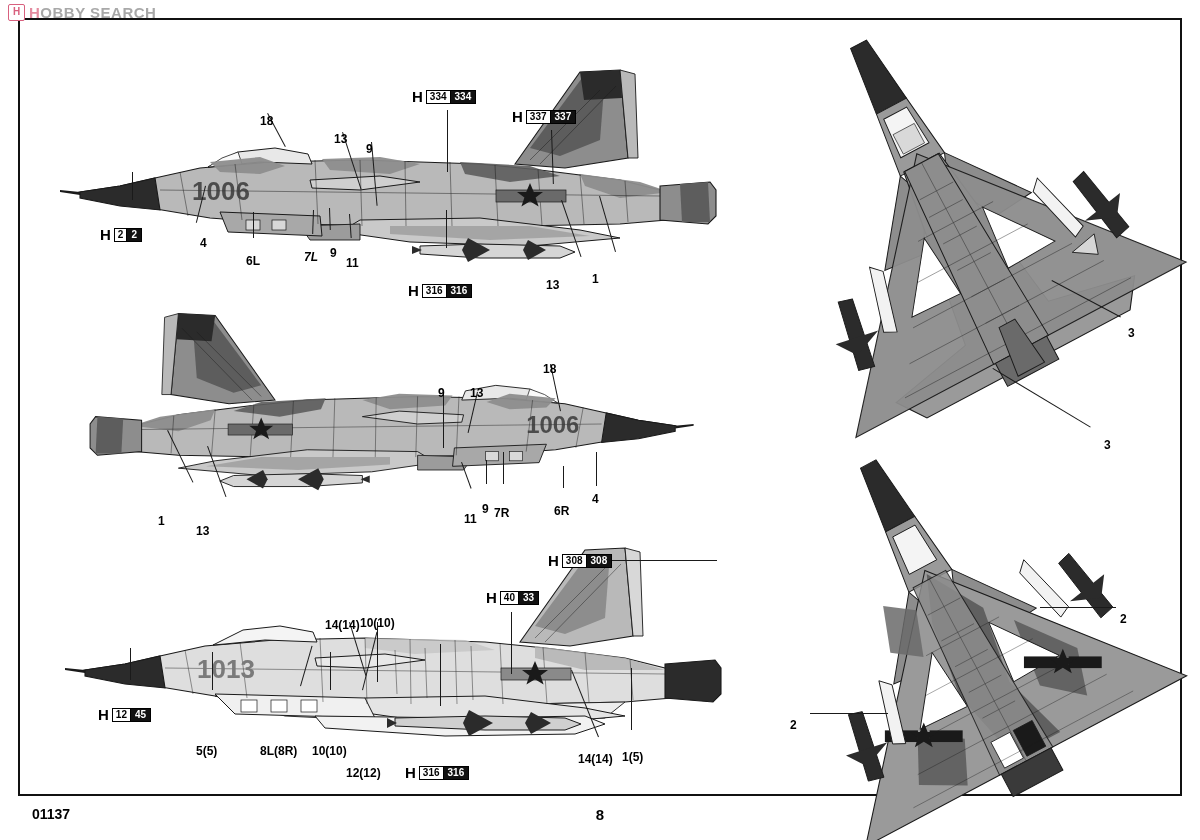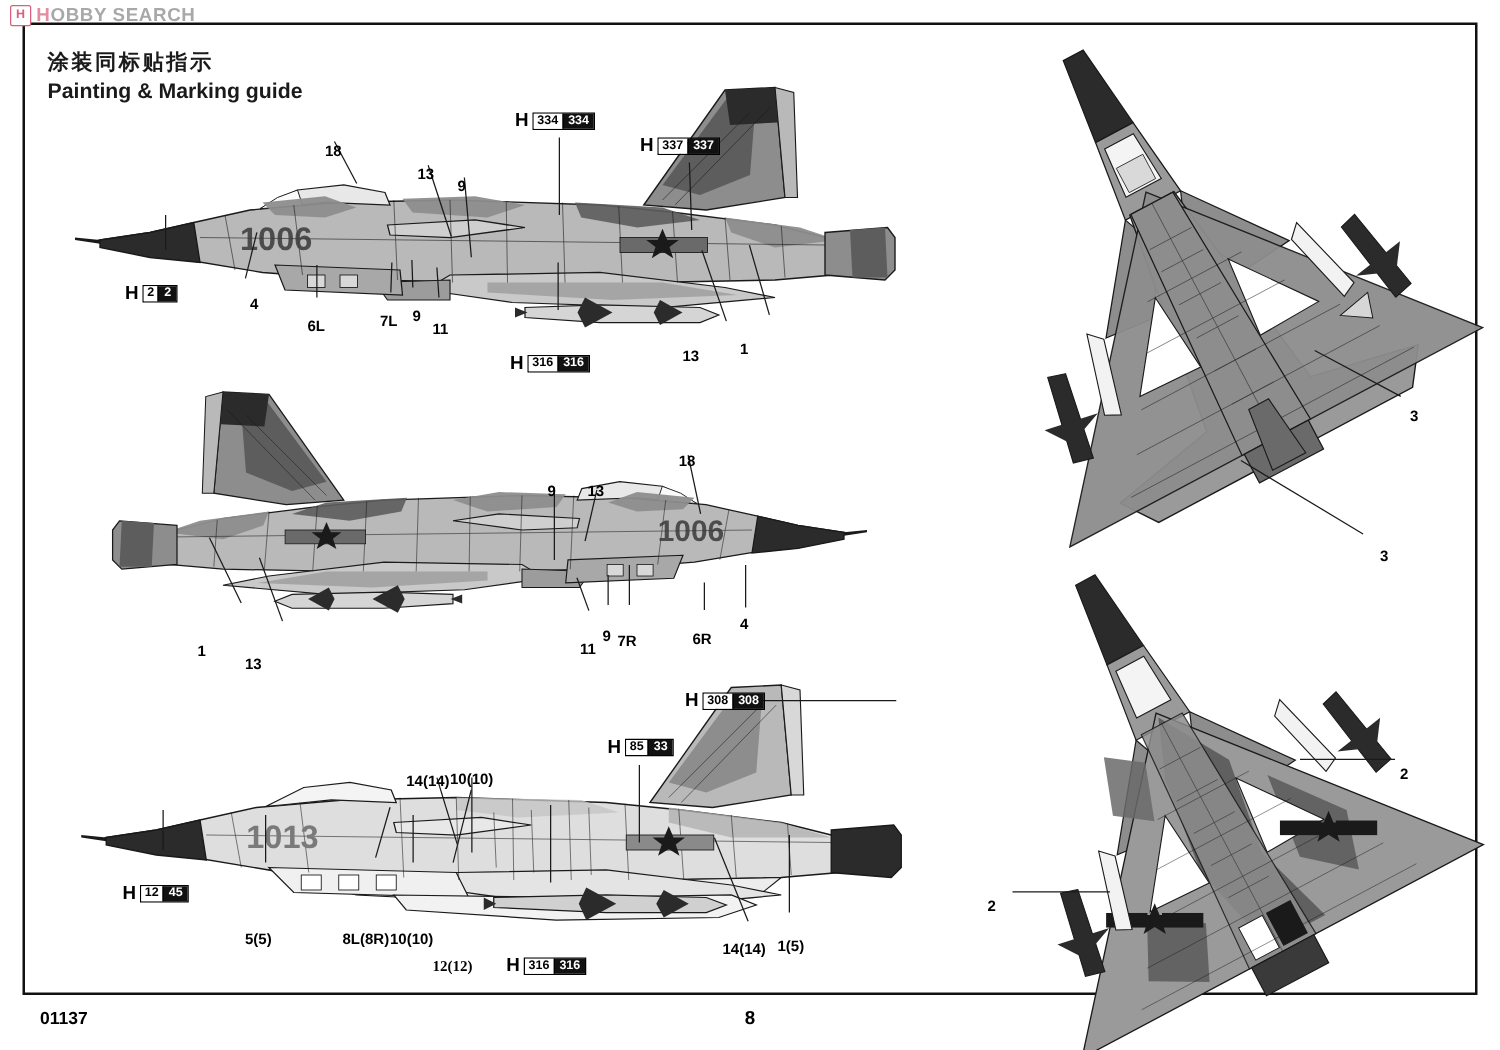--- a/index.html
+++ b/index.html
@@ -68,24 +68,20 @@
 
 <div id="sheet">
 
   <div class="watermark">
     <div class="wm-badge">H</div>
     <div class="wm-text"><span class="pink">H</span><span>OBBY SEARCH</span></div>
   </div>
 
   <div class="frame"></div>
 
-  <div class="title-block">
-    <div class="title-cn">涂装同标贴指示</div>
-    <div class="title-en">Painting &amp; Marking guide</div>
-  </div>
 
   <div class="view" style="left:60px;top:40px;">
     <svg width="660" height="250" viewBox="0 0 660 250">
       <defs>
         <g id="j10side">
 
           <path d="M20,152 L60,146 L95,138 L140,128 L210,122 L300,120 L420,124 L480,130
                    L560,140 L600,150 L630,158 L630,178 L560,184 L460,186 L340,186
                    L230,184 L150,178 L90,168 L40,160 Z" fill="#b9b9b9" stroke="#1a1a1a" stroke-width="1.1"></path>
 
@@ -163,21 +159,21 @@
   <div class="lead" style="left:372px;top:142px;width:64px;transform:rotate(85deg);"></div>
   <div class="pn" style="left:366px;top:128px;">9</div>
 
   <div class="lead" style="left:206px;top:186px;width:38px;transform:rotate(104deg);"></div>
   <div class="pn" style="left:200px;top:222px;">4</div>
 
   <div class="lead" style="left:254px;top:212px;width:26px;transform:rotate(90deg);"></div>
   <div class="pn" style="left:246px;top:240px;">6L</div>
 
   <div class="lead" style="left:314px;top:210px;width:24px;transform:rotate(92deg);"></div>
-  <div class="pn" style="left:304px;top:236px;">7L</div>
+  <div class="pn" style="left:304px;top:236px;font-style:italic;">7L</div>
 
   <div class="lead" style="left:330px;top:208px;width:22px;transform:rotate(88deg);"></div>
   <div class="pn" style="left:330px;top:232px;">9</div>
 
   <div class="lead" style="left:350px;top:214px;width:24px;transform:rotate(86deg);"></div>
   <div class="pn" style="left:346px;top:242px;">11</div>
 
   <div class="lead" style="left:562px;top:200px;width:60px;transform:rotate(71deg);"></div>
   <div class="pn" style="left:546px;top:264px;">13</div>
 
@@ -331,21 +327,21 @@
     <span class="box">
       <span class="b1">308</span>
       <span class="b2">308</span>
     </span>
   </div>
 
   <div class="lead" style="left:512px;top:612px;width:62px;transform:rotate(90deg);"></div>
   <div class="chip" style="left:486px;top:589px;">
     <span class="h">H</span>
     <span class="box">
-      <span class="b1">85</span>
+      <span class="b1">40</span>
       <span class="b2">33</span>
     </span>
   </div>
 
   <div class="lead" style="left:130px;top:680px;width:32px;transform:rotate(-90deg);"></div>
   <div class="chip" style="left:98px;top:706px;">
     <span class="h">H</span>
     <span class="box">
       <span class="b1">12</span>
       <span class="b2">45</span>
@@ -364,27 +360,27 @@
   <div class="lead" style="left:350px;top:622px;width:56px;transform:rotate(73deg);"></div>
   <div class="pn" style="left:325px;top:604px;">14(14)</div>
 
   <div class="lead" style="left:378px;top:622px;width:60px;transform:rotate(90deg);"></div>
   <div class="pn" style="left:360px;top:602px;">10(10)</div>
 
   <div class="lead" style="left:212px;top:690px;width:38px;transform:rotate(-90deg);"></div>
   <div class="pn" style="left:196px;top:730px;">5(5)</div>
 
   <div class="lead" style="left:300px;top:686px;width:42px;transform:rotate(-74deg);"></div>
-  <div class="pn" style="left:274px;top:730px;">8L(8R)</div>
+  <div class="pn" style="left:260px;top:730px;">8L(8R)</div>
 
   <div class="lead" style="left:330px;top:690px;width:38px;transform:rotate(-90deg);"></div>
   <div class="pn" style="left:312px;top:730px;">10(10)</div>
 
   <div class="lead" style="left:362px;top:690px;width:60px;transform:rotate(-76deg);"></div>
-  <div class="pn" style="left:346px;top:752px;font-family:Liberation Serif, serif;">12(12)</div>
+  <div class="pn" style="left:346px;top:752px;">12(12)</div>
 
   <div class="lead" style="left:572px;top:670px;width:72px;transform:rotate(68deg);"></div>
   <div class="pn" style="left:578px;top:738px;">14(14)</div>
 
   <div class="lead" style="left:632px;top:668px;width:62px;transform:rotate(90deg);"></div>
   <div class="pn" style="left:622px;top:736px;">1(5)</div>
 
   <div class="view" style="left:745px;top:35px;">
     <svg width="420" height="360" viewBox="0 0 420 360">
       <g transform="rotate(-28 210 180)">

